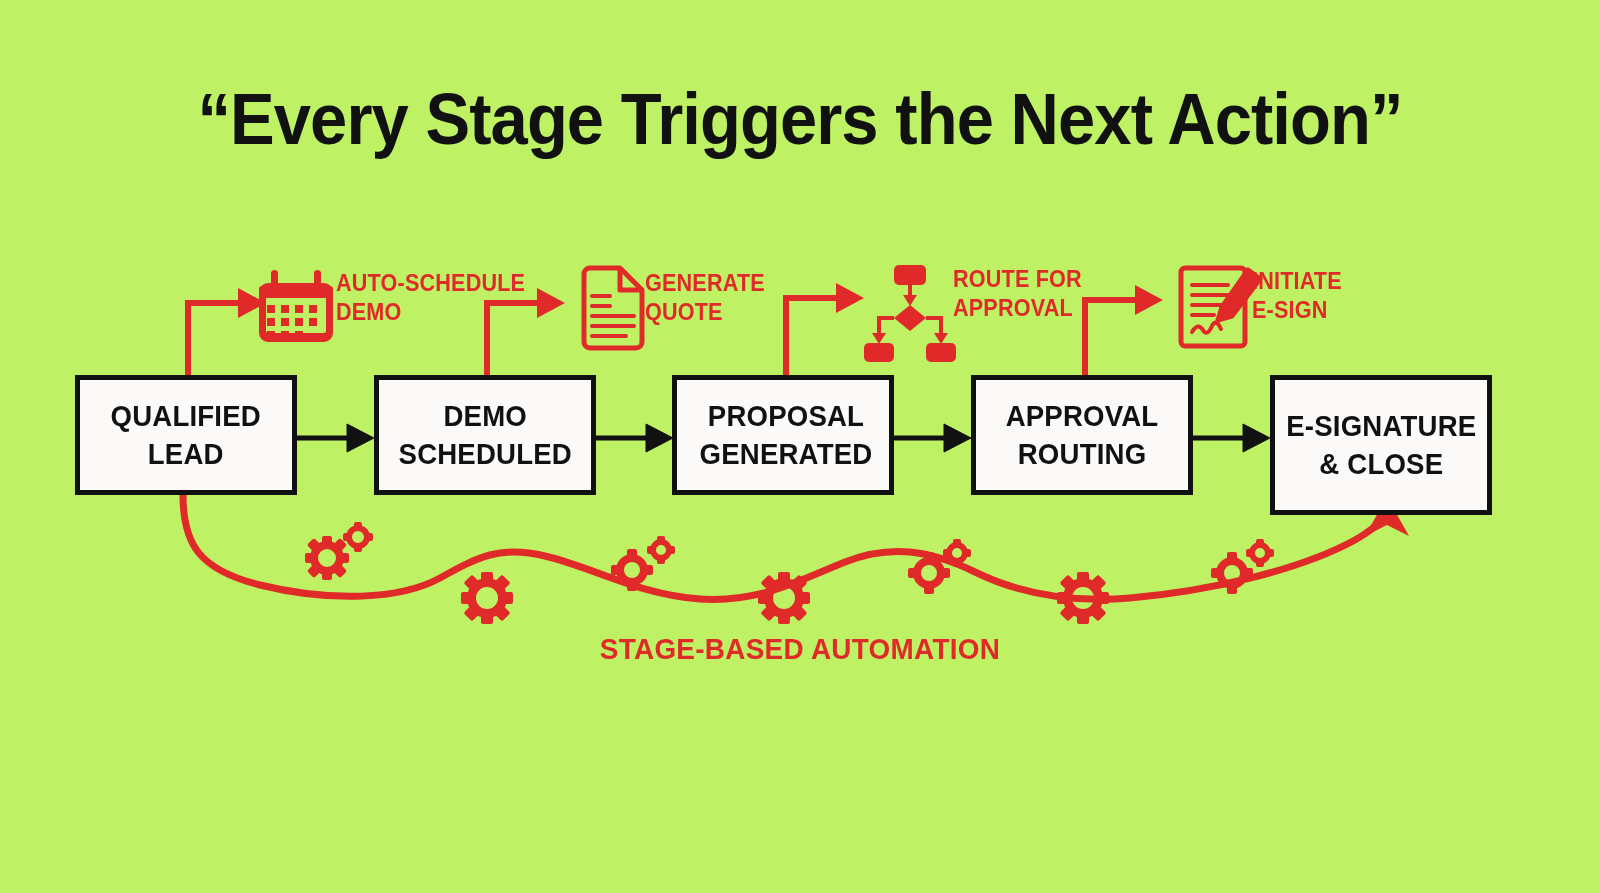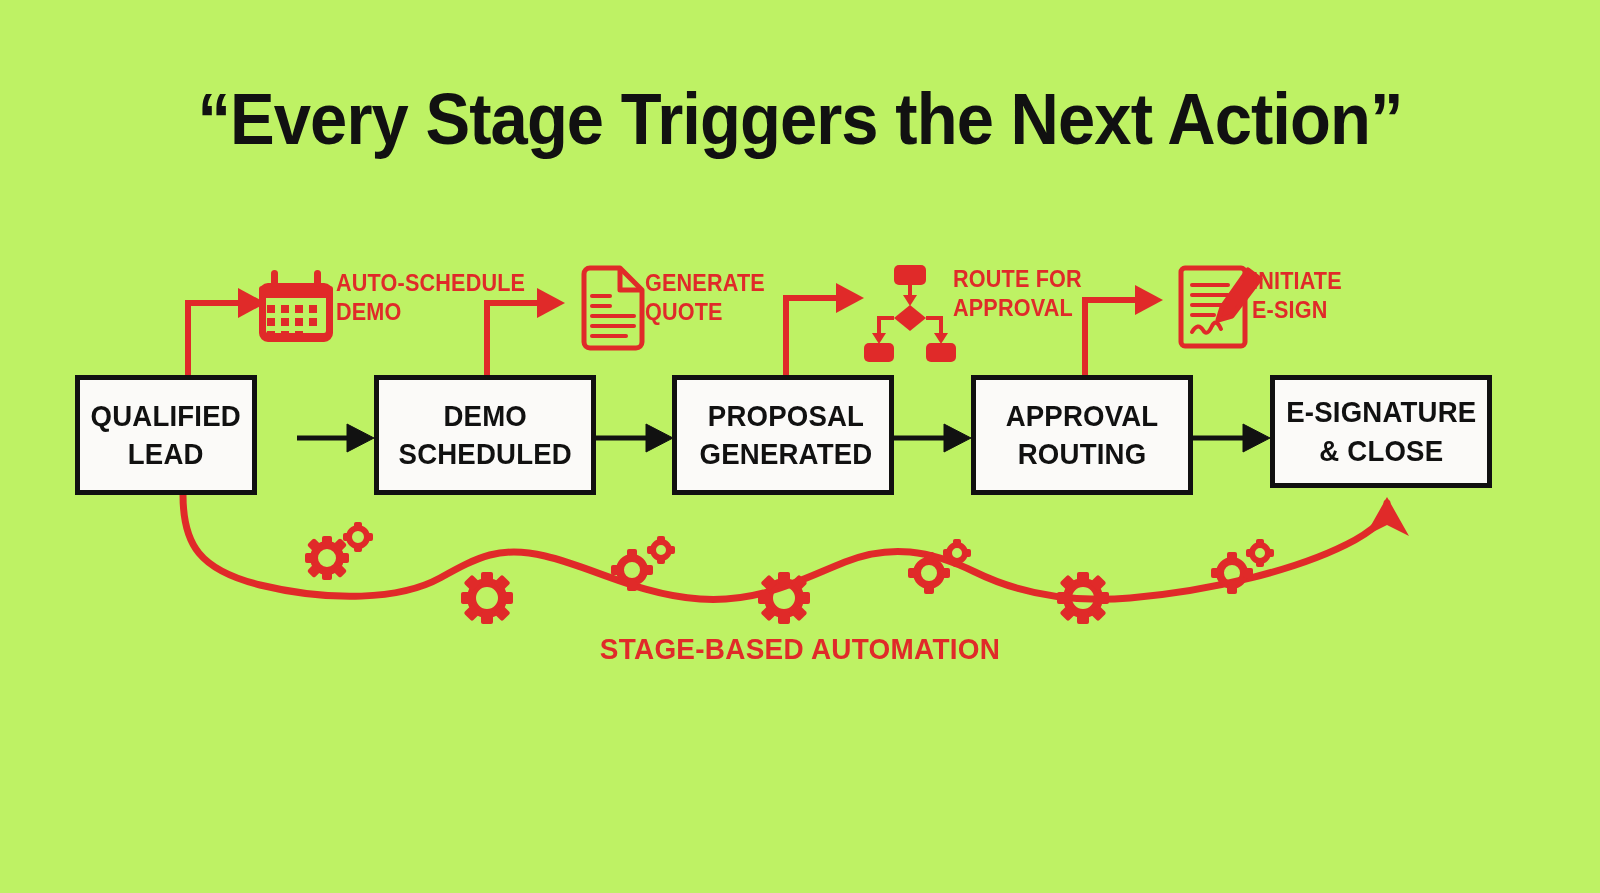--- a/index.html
+++ b/index.html
@@ -333,41 +333,41 @@
       <g>
         <rect x="1256" y="539" width="8" height="8" rx="2"></rect>
         <rect x="1256" y="559" width="8" height="8" rx="2"></rect>
         <rect x="1246" y="549" width="8" height="8" rx="2"></rect>
         <rect x="1266" y="549" width="8" height="8" rx="2"></rect>
       </g>
     </g>
 
   </svg>
 
-  <div class="stage-box" style="left:75px;  top:375px; width:182px; height:120px;">
+  <div class="stage-box" style="left:75px;  top:375px; width:222px; height:120px;">
     <span class="stage-label">QUALIFIED
 LEAD</span>
   </div>
 
   <div class="stage-box" style="left:374px; top:375px; width:222px; height:120px;">
     <span class="stage-label">DEMO
 SCHEDULED</span>
   </div>
 
   <div class="stage-box" style="left:672px; top:375px; width:222px; height:120px;padding-left:6px;">
     <span class="stage-label">PROPOSAL
 GENERATED</span>
   </div>
 
   <div class="stage-box" style="left:971px; top:375px; width:222px; height:120px;">
     <span class="stage-label">APPROVAL
 ROUTING</span>
   </div>
 
-  <div class="stage-box" style="left:1270px; top:375px; width:222px; height:113px;">
+  <div class="stage-box" style="left:1270px; top:375px; width:222px; height:140px;">
     <span class="stage-label">E-SIGNATURE
 &amp; CLOSE</span>
   </div>
 
   <div class="callout-label" style="left:336px; top:268px;">AUTO-SCHEDULE
 DEMO</div>
 
   <div class="callout-label" style="left:645px; top:268px;">GENERATE
 QUOTE</div>
 

